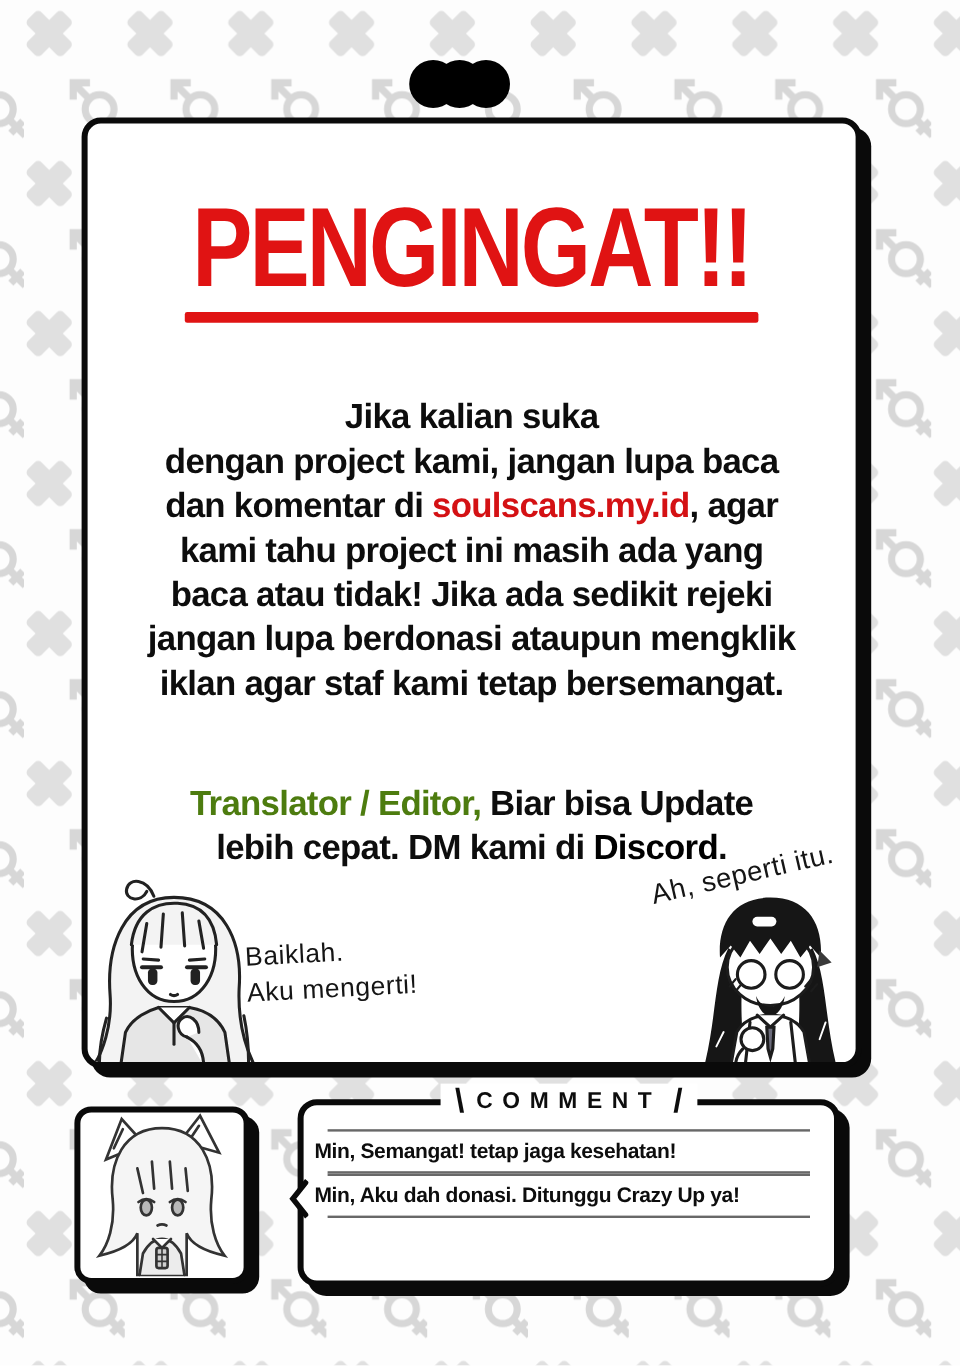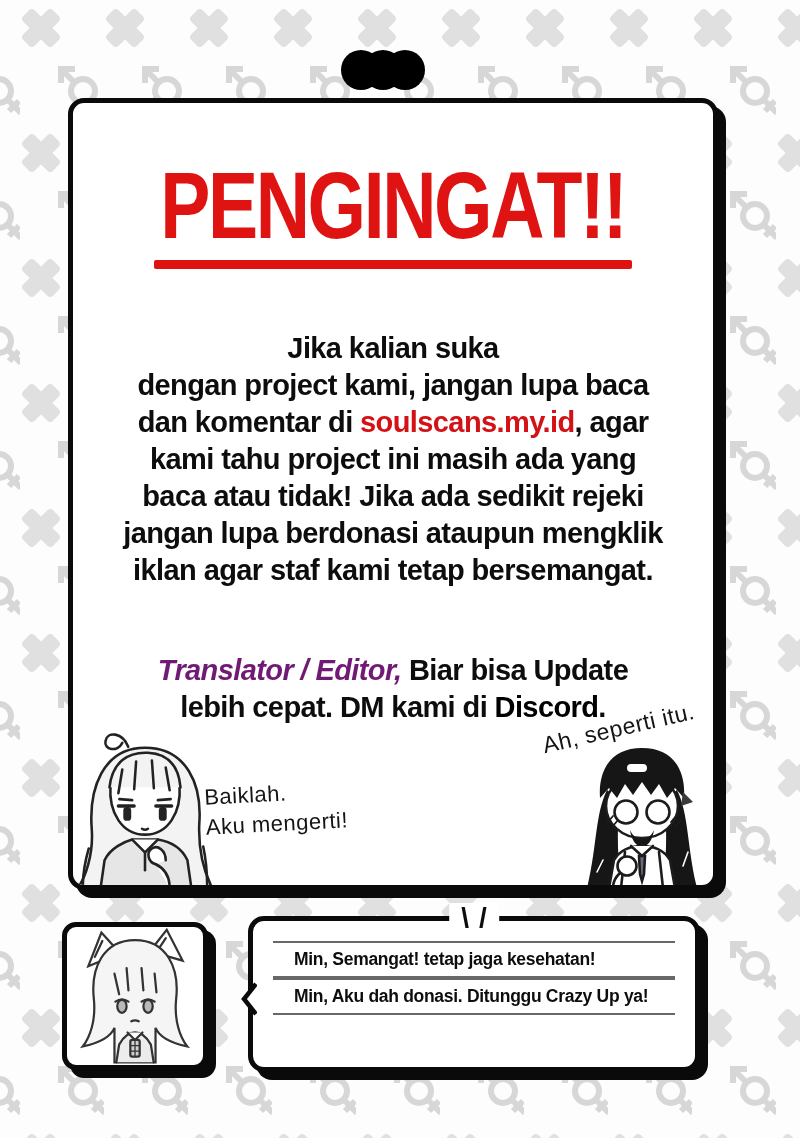--- a/index.html
+++ b/index.html
@@ -94,21 +94,21 @@
     padding:0 12px;
     display:flex; align-items:center; gap:10px;
     white-space:nowrap;
   }
   .comment-header .slash { font-size:28px; font-weight:700; line-height:30px; }
   .comment-header .word { font-size:19px; font-weight:700; letter-spacing:8px; line-height:30px; }
   .comment-rows { padding-top:20px; }
   .c-line { height:2px; background:#686868; margin:0 20px; }
   .c-row {
     height:33px; display:flex; align-items:center;
-    padding:0 41px;
+    padding:0 9px;
     font-weight:700; font-size:17.5px; letter-spacing:-0.3px;
   }
   .brace-notch { position:absolute; left:-13px; top:60px; }
 </style>
 </head>
 <body>
 
 <svg class="bg-svg" width="800" height="1138" aria-hidden="true">
   <defs>
     <pattern id="bgpat" width="84" height="125" patternUnits="userSpaceOnUse" x="20" y="2">
@@ -147,21 +147,21 @@
     <span>Jika kalian suka
 dengan project kami, jangan lupa baca
 dan komentar di </span><span class="inline-link site-link" style="color: rgb(212, 17, 20);">soulscans.my.id</span><span>, agar
 kami tahu project ini masih ada yang
 baca atau tidak! Jika ada sedikit rejeki
 jangan lupa berdonasi ataupun mengklik
 iklan agar staf kami tetap bersemangat.</span>
   </div>
 
   <div class="card-body p2">
-    <span class="roles-em" style="color: #701a75; font-style: italic;">Translator / Editor,</span><span> Biar bisa Update
+    <span class="roles-em" style="color: #4d7c0f;">Translator / Editor,</span><span> Biar bisa Update
 lebih cepat. DM kami di </span><span class="inline-link discord-link" style="color: #000000;">Discord</span><span>.</span>
   </div>
 
   <svg class="char-svg char-left" width="148" height="158" viewBox="0 0 150 160">
     <g stroke="#222" stroke-width="2.6" fill="none" stroke-linecap="round">
       <path d="M75,18 C32,18 18,60 21,100 C23,127 14,150 7,160 L143,160 C133,140 129,120 130,95 C133,55 117,18 75,18 Z" fill="#f3f3f3"></path>
       <path d="M58,17 C52,2 37,1 35,11 C33,20 47,23 52,13" fill="#fff"></path>
       <path d="M40,56 C38,84 52,106 75,106 C98,106 112,84 110,56" fill="#fff" stroke="none"></path>
       <path d="M40,56 C38,84 52,106 75,106 C98,106 112,84 110,56"></path>
       <path d="M39,58 C42,32 58,22 78,23 C98,24 109,36 111,58" fill="#f3f3f3"></path>
@@ -235,20 +235,21 @@
     </g>
   </svg>
 </div>
 
 <div class="comment-box">
   <svg class="brace-notch" width="17" height="36" viewBox="0 0 17 36">
     <path d="M16,3 L4,18 L16,33" fill="#ffffff" stroke="#0a0a0a" stroke-width="4.5" stroke-linejoin="miter"></path>
   </svg>
   <div class="comment-header">
     <span class="slash">\</span>
+    <span class="word">COMMENT</span>
     <span class="slash">/</span>
   </div>
   <div class="comment-rows">
     <div class="c-line"></div>
     <div class="c-row">Min, Semangat! tetap jaga kesehatan!</div>
     <div class="c-line"></div>
     <div class="c-line"></div>
     <div class="c-row">Min, Aku dah donasi. Ditunggu Crazy Up ya!</div>
     <div class="c-line"></div>
   </div>

